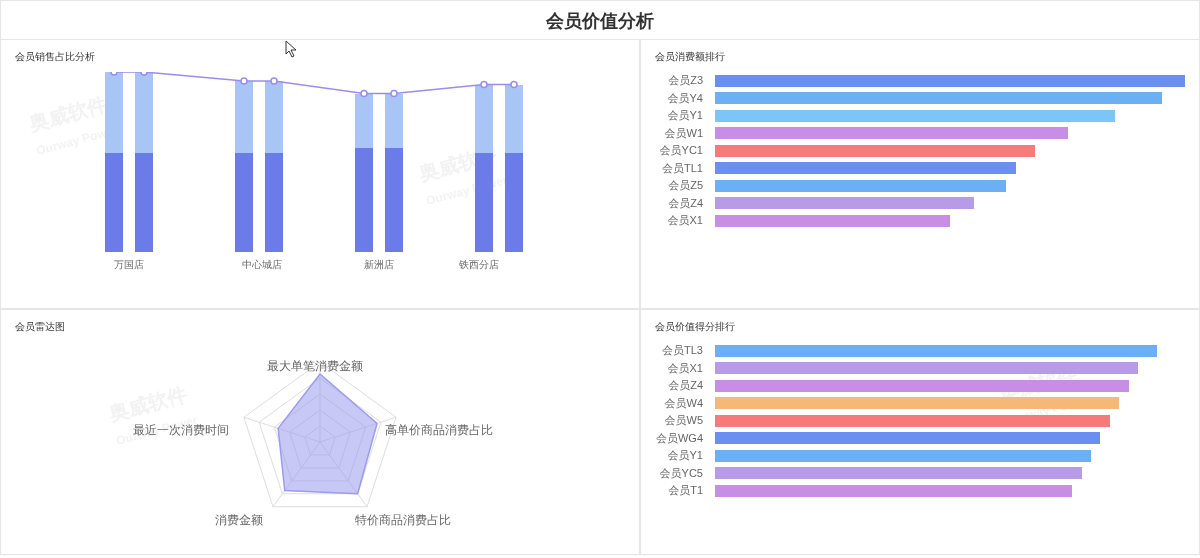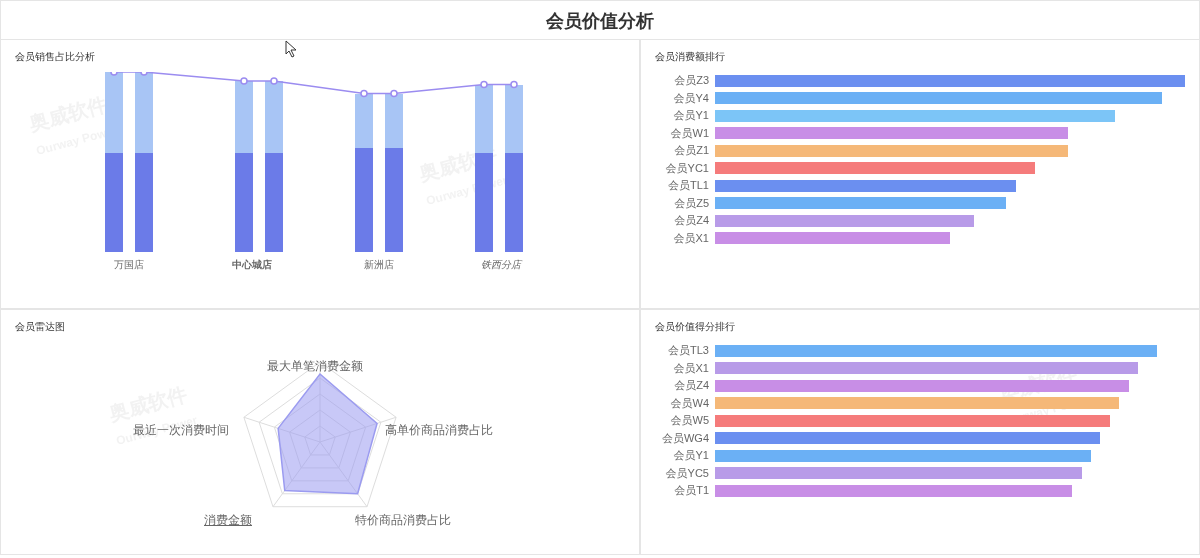--- a/index.html
+++ b/index.html
@@ -83,21 +83,21 @@
     .hbar-row {
       display: flex;
       align-items: center;
       height: 17.5px;
     }
     .hbar-label {
       width: 60px;
       font-size: 11px;
       color: #666;
       text-align: right;
-      padding-right: 6px;
+      padding-right: 12px;
       flex-shrink: 0;
     }
     .hbar-track {
       flex: 1;
       height: 12px;
       position: relative;
     }
     .hbar-fill {
       height: 100%;
       border-radius: 0;
@@ -167,39 +167,39 @@
             </div>
             <div class="bar-xlabel" style="left: 84px;">万国店</div>
             <div class="bar-group" style="left: 190px; height: 171px;">
               <div class="bar-seg" style="height: 72px; background: rgb(168, 197, 245);"></div>
               <div class="bar-seg" style="height: 99px; background: rgb(107, 123, 232);"></div>
             </div>
             <div class="bar-group" style="left: 220px; height: 171px;">
               <div class="bar-seg" style="height: 72px; background: rgb(168, 197, 245);"></div>
               <div class="bar-seg" style="height: 99px; background: rgb(107, 123, 232);"></div>
             </div>
-            <div class="bar-xlabel" style="left: 207px; font-weight: bold;">中心城店</div>
+            <div class="bar-xlabel" style="left: 217px;">中心城店</div>
             <div class="bar-group" style="left: 310px; height: 158.4px;">
               <div class="bar-seg" style="height: 54px; background: rgb(168, 197, 245);"></div>
               <div class="bar-seg" style="height: 104.4px; background: rgb(107, 123, 232);"></div>
             </div>
             <div class="bar-group" style="left: 340px; height: 158.4px;">
               <div class="bar-seg" style="height: 54px; background: rgb(168, 197, 245);"></div>
               <div class="bar-seg" style="height: 104.4px; background: rgb(107, 123, 232);"></div>
             </div>
             <div class="bar-xlabel" style="left: 334px;">新洲店</div>
             <div class="bar-group" style="left: 430px; height: 167.4px;">
               <div class="bar-seg" style="height: 68.4px; background: rgb(168, 197, 245);"></div>
               <div class="bar-seg" style="height: 99px; background: rgb(107, 123, 232);"></div>
             </div>
             <div class="bar-group" style="left: 460px; height: 167.4px;">
               <div class="bar-seg" style="height: 68.4px; background: rgb(168, 197, 245);"></div>
               <div class="bar-seg" style="height: 99px; background: rgb(107, 123, 232);"></div>
             </div>
-            <div class="bar-xlabel" style="left: 456px; font-style: italic;">铁西分店</div>
+            <div class="bar-xlabel" style="left: 434px;">铁西分店</div>
             <svg class="poly-line" width="560" height="180">
               <polyline points="69,0 99,0 199,9 229,9 319,21.599999999999994 349,21.599999999999994 439,12.599999999999994 469,12.599999999999994" fill="none" stroke="#9b8cf0" stroke-width="1.5"></polyline>
               <circle cx="69" cy="0" r="3" fill="#fff" stroke="#9b8cf0" stroke-width="1.5"></circle>
               <circle cx="99" cy="0" r="3" fill="#fff" stroke="#9b8cf0" stroke-width="1.5"></circle>
               <circle cx="199" cy="9" r="3" fill="#fff" stroke="#9b8cf0" stroke-width="1.5"></circle>
               <circle cx="229" cy="9" r="3" fill="#fff" stroke="#9b8cf0" stroke-width="1.5"></circle>
               <circle cx="319" cy="21.599999999999994" r="3" fill="#fff" stroke="#9b8cf0" stroke-width="1.5"></circle>
               <circle cx="349" cy="21.599999999999994" r="3" fill="#fff" stroke="#9b8cf0" stroke-width="1.5"></circle>
               <circle cx="439" cy="12.599999999999994" r="3" fill="#fff" stroke="#9b8cf0" stroke-width="1.5"></circle>
               <circle cx="469" cy="12.599999999999994" r="3" fill="#fff" stroke="#9b8cf0" stroke-width="1.5"></circle>
@@ -226,26 +226,20 @@
           <div class="hbar-row">
             <div class="hbar-label">会员Y1</div>
             <div class="hbar-track">
               <div class="hbar-fill" style="width: 85%; background: rgb(124, 197, 247);"></div>
             </div>
           </div>
           <div class="hbar-row">
             <div class="hbar-label">会员W1</div>
             <div class="hbar-track">
               <div class="hbar-fill" style="width: 75%; background: rgb(200, 142, 230);"></div>
-            </div>
-          </div>
-          <div class="hbar-row">
-            <div class="hbar-label">会员Z1</div>
-            <div class="hbar-track">
-              <div class="hbar-fill" style="width: 75%; background: rgb(245, 184, 120);"></div>
             </div>
           </div>
           <div class="hbar-row">
             <div class="hbar-label">会员YC1</div>
             <div class="hbar-track">
               <div class="hbar-fill" style="width: 68%; background: rgb(245, 123, 123);"></div>
             </div>
           </div>
           <div class="hbar-row">
             <div class="hbar-label">会员TL1</div>
@@ -289,21 +283,21 @@
             <line x1="300" y1="100" x2="300" y2="20" stroke="#ddd"></line>
             <line x1="300" y1="100" x2="376.0845213036123" y2="75.2786404500042" stroke="#ddd"></line>
             <line x1="300" y1="100" x2="347.02282018339787" y2="164.72135954999578" stroke="#ddd"></line>
             <line x1="300" y1="100" x2="252.97717981660216" y2="164.72135954999578" stroke="#ddd"></line>
             <line x1="300" y1="100" x2="223.9154786963877" y2="75.27864045000422" stroke="#ddd"></line>
             <polygon points="300,32 357.0633909777092,81.45898033750316 337.6182561467183,151.77708763999664 264.7328848624516,148.54101966249686 258.15351328301324,86.40325224750232" fill="#9b9bf0" fill-opacity="0.55" stroke="#9b9bf0" stroke-width="1.5"></polygon>
           </svg>
           <div class="radar-label" style="left: 252px; top: 16px;">最大单笔消费金额</div>
           <div class="radar-label" style="left: 370px; top: 80px;">高单价商品消费占比</div>
           <div class="radar-label" style="left: 340px; top: 170px;">特价商品消费占比</div>
-          <div class="radar-label" style="left: 189px; top: 170px; text-decoration: underline;">消费金额</div>
+          <div class="radar-label" style="left: 200px; top: 170px;">消费金额</div>
           <div class="radar-label" style="left: 118px; top: 80px;">最近一次消费时间</div>
         </div>
     </div>
 
     <div class="panel">
       <div class="watermark" style="left:360px; top:60px;">
         <span>奥威软件</span><br><span class="wm-sub">Ourway Power</span>
       </div>
       <div class="panel-title">会员价值得分排行</div>
       <div class="hbar-list" id="hbar2">

